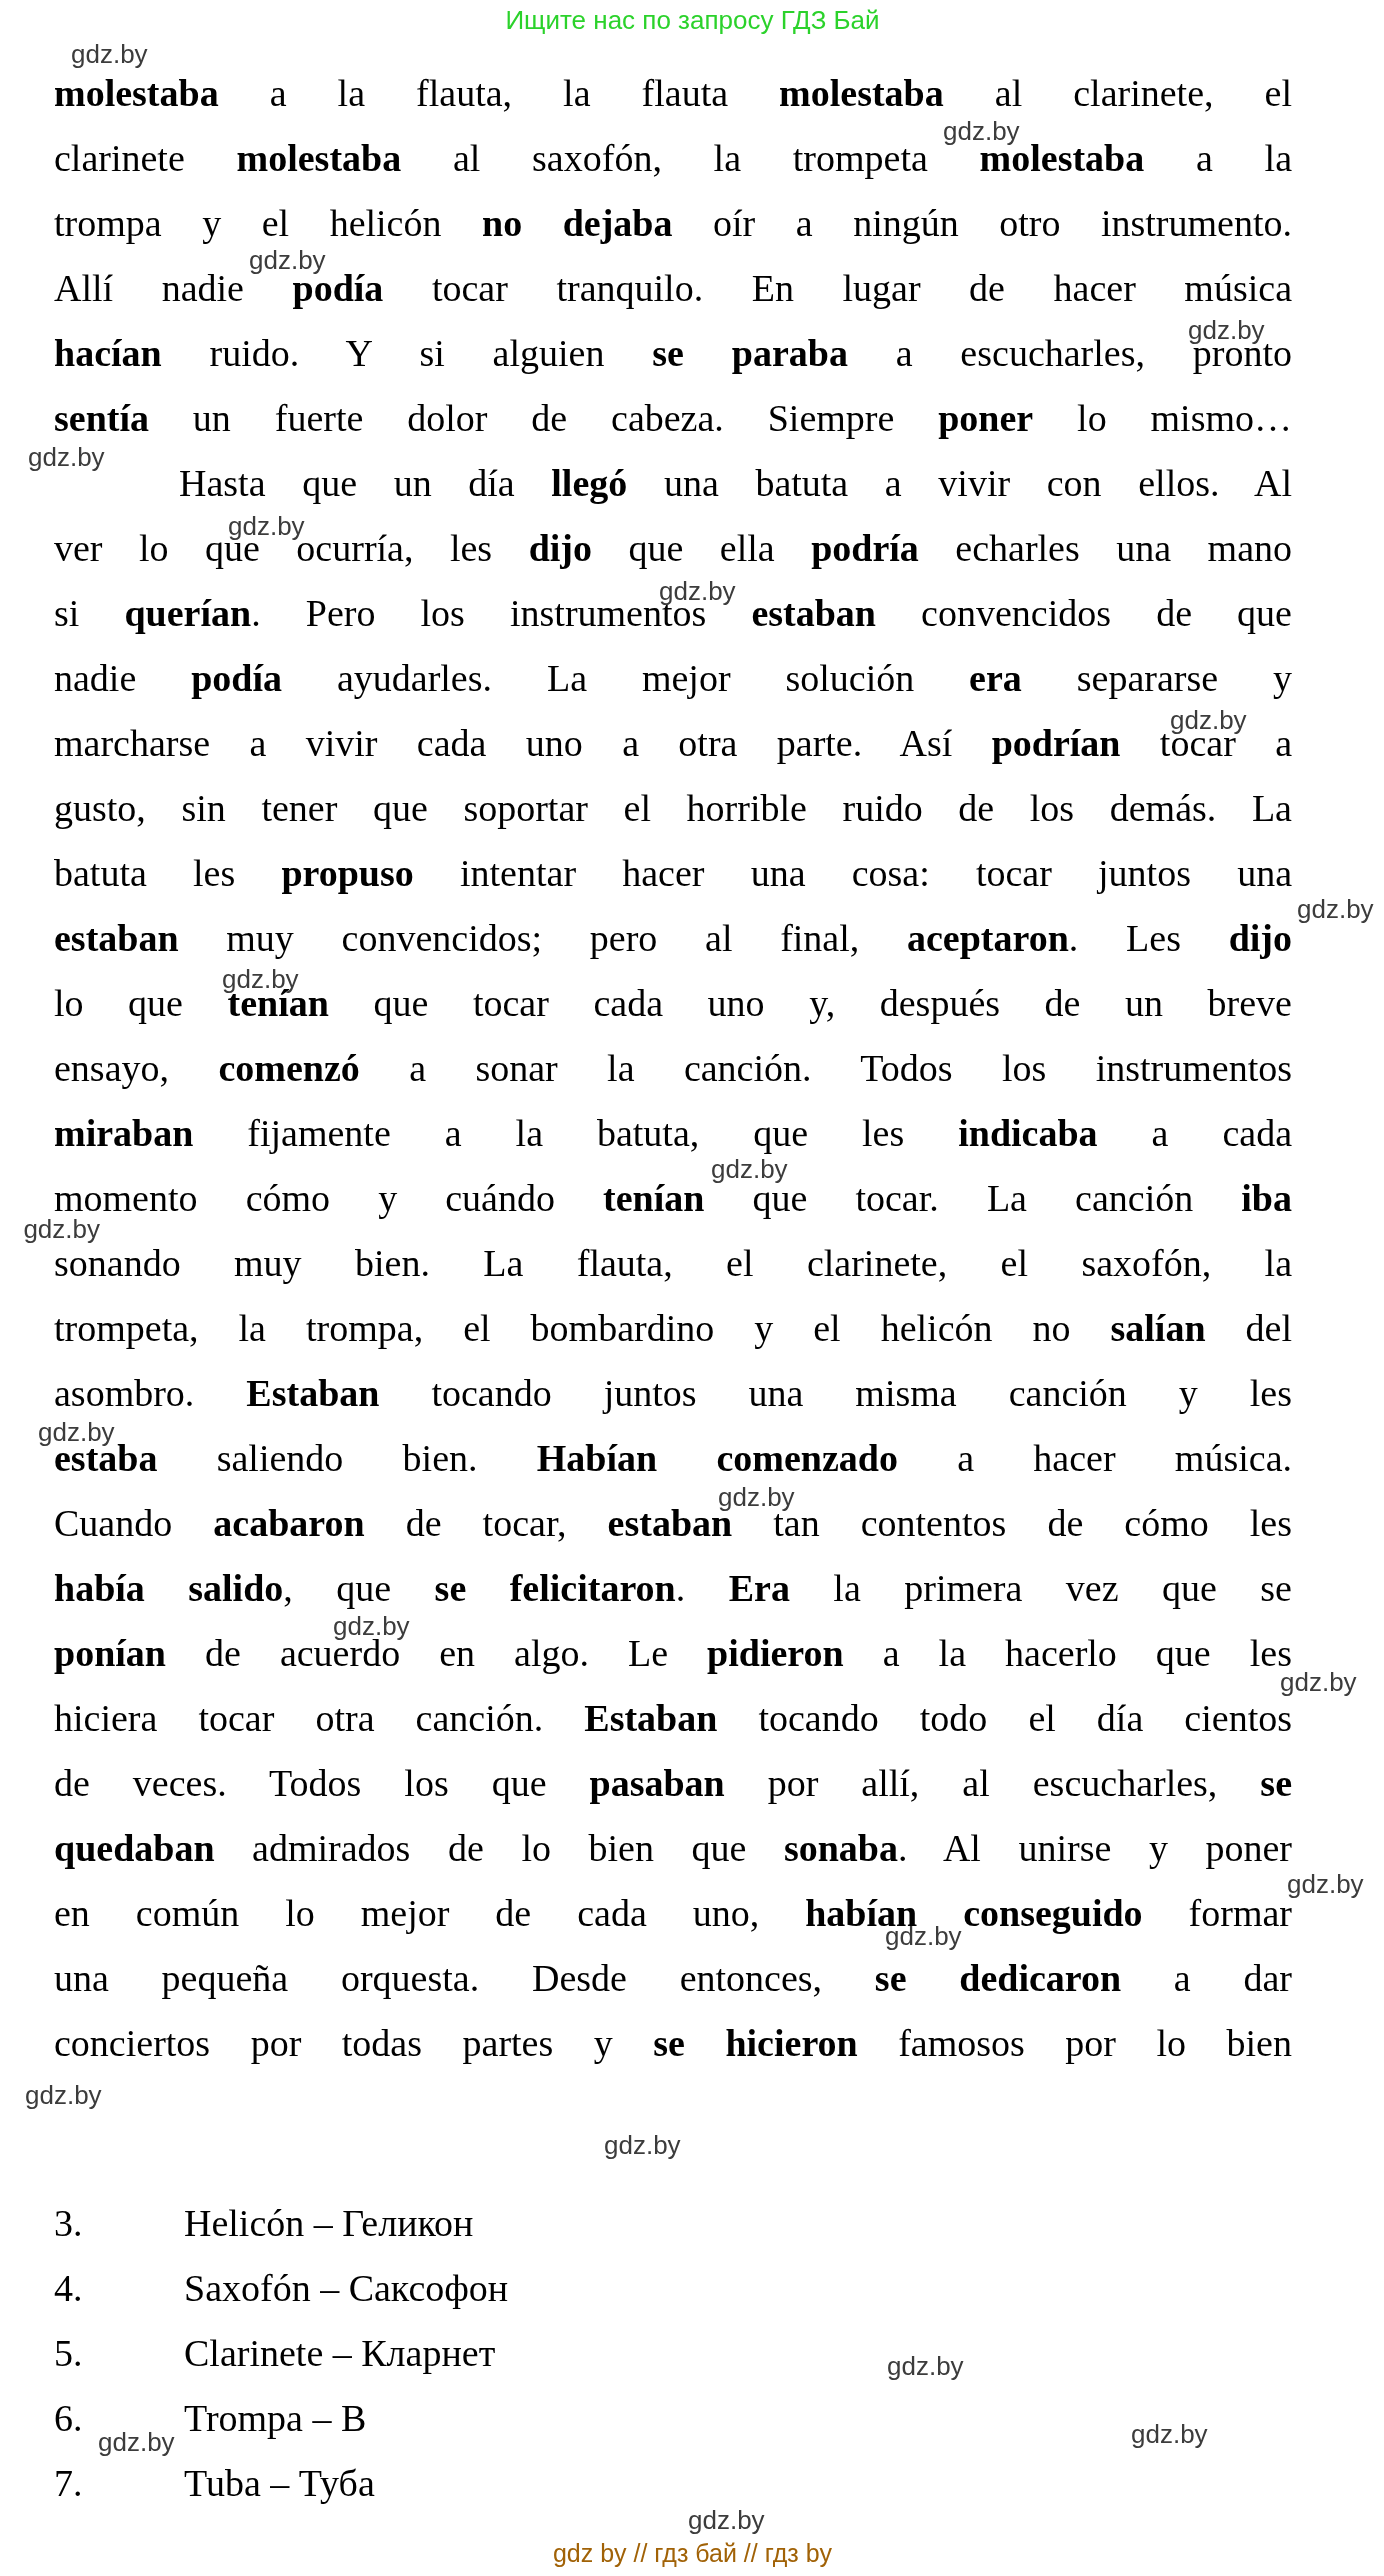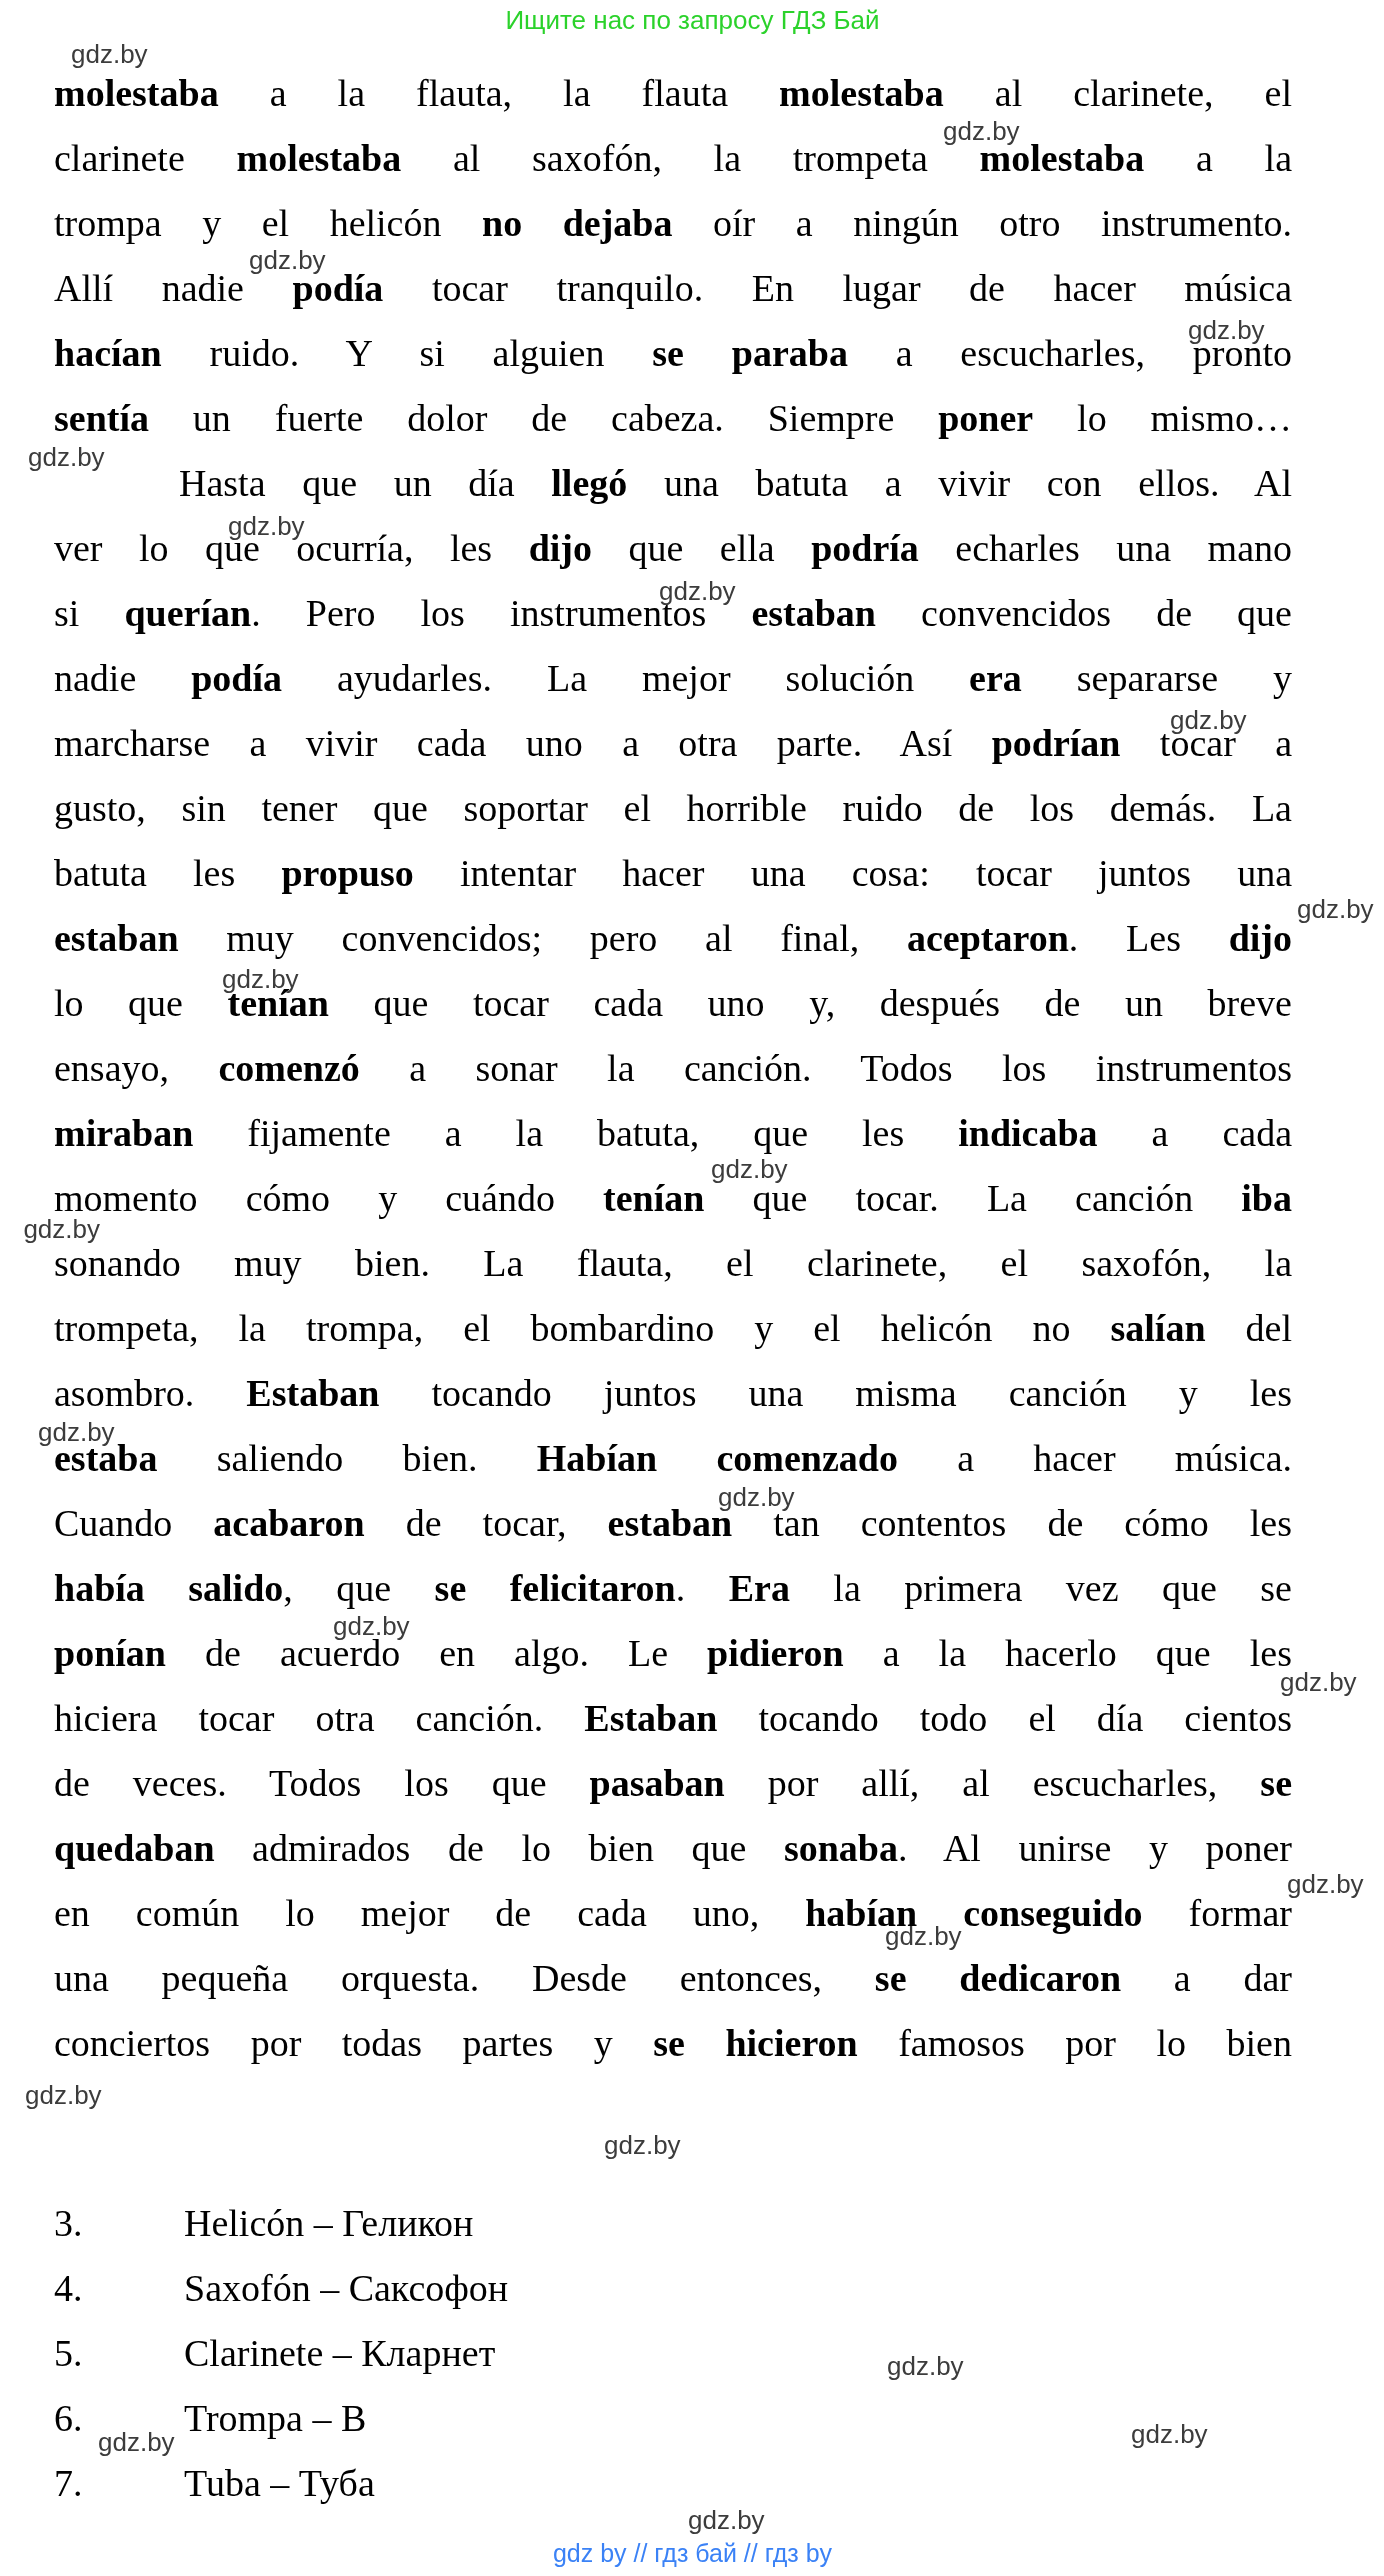--- a/index.html
+++ b/index.html
@@ -147,15 +147,15 @@
       <span class="wm" style="left: 1287px; top: 1872px; color: rgb(60, 60, 60);">gdz.by</span>
       <span class="wm" style="left: 885px; top: 1924px; color: rgb(60, 60, 60);">gdz.by</span>
       <span class="wm" style="left: 25px; top: 2083px; color: rgb(60, 60, 60);">gdz.by</span>
       <span class="wm" style="left: 604px; top: 2133px; color: rgb(60, 60, 60);">gdz.by</span>
       <span class="wm" style="left: 887px; top: 2354px; color: rgb(60, 60, 60);">gdz.by</span>
       <span class="wm" style="left: 1131px; top: 2422px; color: rgb(60, 60, 60);">gdz.by</span>
       <span class="wm" style="left: 98px; top: 2430px; color: rgb(60, 60, 60);">gdz.by</span>
       <span class="wm" style="left: 688px; top: 2508px; color: rgb(60, 60, 60);">gdz.by</span>
     </div>
 
-  <div class="footer" style="color: #3b82f6;">gdz by  //  гдз бай  //  гдз by</div>
+  <div class="footer" style="color: #a16207;">gdz by  //  гдз бай  //  гдз by</div>
 </div>
 
 
 </body></html>

